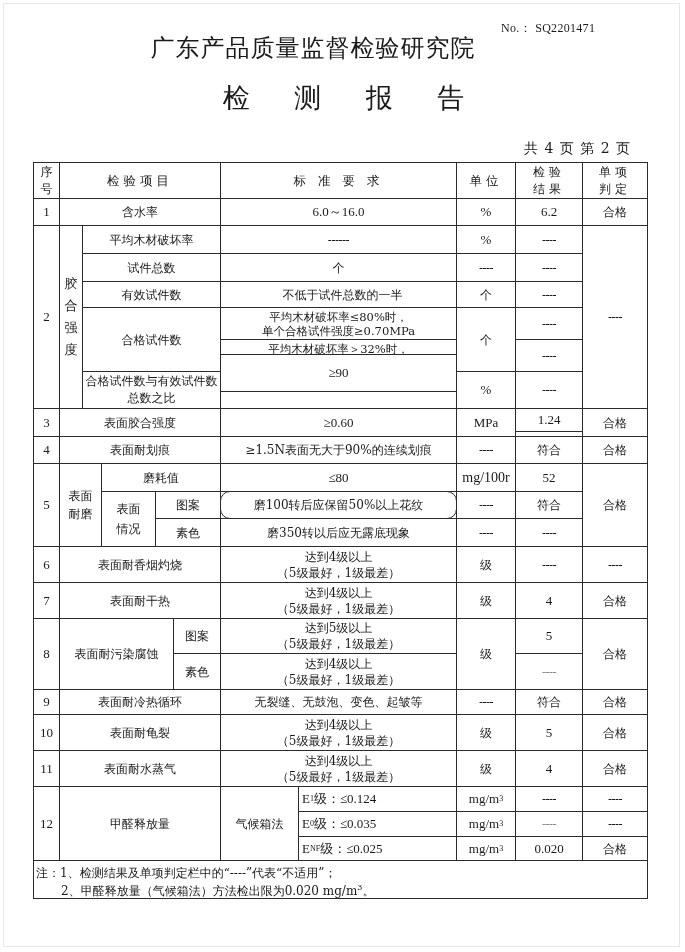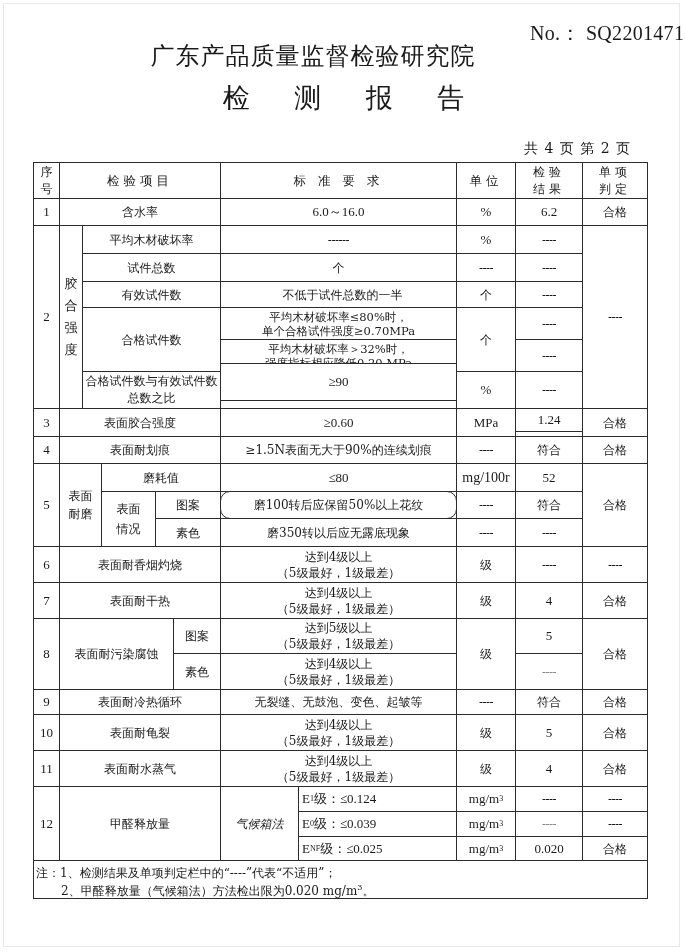--- a/index.html
+++ b/index.html
@@ -1,22 +1,22 @@
 <!DOCTYPE html>
 <html><head>
 <meta charset="utf-8">
 <style>
   html, body { margin: 0; padding: 0; background: #ffffff; }
   body { width: 685px; height: 952px; position: relative; overflow: hidden;
          font-family: "DejaVu Serif", "Liberation Serif", serif; color: #1a1a1a; }
   .page { position: absolute; left: 3px; top: 3px; width: 677px; height: 944px;
           border: 1px solid #e8e8e8; box-sizing: border-box; }
-  .report-no { position: absolute; left: 501px; top: 20px; font-size: 20px;
-               font-family: "Liberation Serif", serif; letter-spacing: 0.3px; margin-left: 29px; }
-  .institute { position: absolute; left: 0; width: 618px; top: 40px; text-align: center;
+  .report-no { position: absolute; left: 501px; top: 20px; font-size: 12px;
+               font-family: "Liberation Serif", serif; letter-spacing: 0.3px; }
+  .institute { position: absolute; left: 0; width: 618px; top: 32px; text-align: center;
                font-size: 24px; letter-spacing: 1px; padding-left: 8px; box-sizing: border-box; }
   .doc-title { position: absolute; left: 0; width: 685px; top: 80px; text-align: center;
                font-size: 27px; letter-spacing: 18px; padding-left: 20px; box-sizing: border-box; }
   .page-count { position: absolute; left: 524px; top: 140px; font-size: 14px; word-spacing: 2px; }
 
   .grid { position: absolute; left: 0; top: 0; width: 685px; height: 952px; }
   .cell { position: absolute; box-sizing: border-box; border: 1px solid #2b2b2b;
           display: flex; align-items: center; justify-content: center; text-align: center;
           font-size: 12px; line-height: 16px; background: #fff; }
   .cell.hdr { font-size: 12.5px; letter-spacing: 4px; }
@@ -98,21 +98,21 @@
 强度指标相应降低0.20 MPa</span>
     </div>
   <div class="cell" style="left:456px;top:307px;width:60px;height:65px;">个</div>
   <div class="cell dash" style="left:515px;top:307px;width:68px;height:33px;">----</div>
   <div class="cell dash" style="left:515px;top:339px;width:68px;height:33px;">----</div>
 
   <div class="cell" style="left:82px;top:371px;width:139px;height:38px;line-height:17px;">
       <span class="two">合格试件数与有效试件数
 总数之比</span>
     </div>
-  <div class="cell num" style="left:220px;top:363px;width:237px;height:38px;">≥90</div>
+  <div class="cell num" style="left:220px;top:354px;width:237px;height:38px;">≥90</div>
   <div class="cell num" style="left:456px;top:371px;width:60px;height:38px;">%</div>
   <div class="cell dash" style="left:515px;top:371px;width:68px;height:38px;">----</div>
   <div class="cell dash" style="left:582px;top:225px;width:66px;height:184px;">----</div>
 
   <div class="cell num" style="left:33px;top:408px;width:27px;height:29px;">3</div>
   <div class="cell" style="left:59px;top:408px;width:162px;height:29px;">表面胶合强度</div>
   <div class="cell num" style="left:220px;top:408px;width:237px;height:29px;">≥0.60</div>
   <div class="cell num" style="left:456px;top:408px;width:60px;height:29px;">MPa</div>
   <div class="cell num" style="left:515px;top:408px;width:68px;height:24px;">1.24</div>
   <div class="cell" style="left:582px;top:408px;width:66px;height:29px;">合格</div>
@@ -206,38 +206,38 @@
   <div class="cell" style="left:220px;top:750px;width:237px;height:37px;">
       <span class="two">达到4级以上
 （5级最好，1级最差）</span>
     </div>
   <div class="cell" style="left:456px;top:750px;width:60px;height:37px;">级</div>
   <div class="cell num" style="left:515px;top:750px;width:68px;height:37px;">4</div>
   <div class="cell" style="left:582px;top:750px;width:66px;height:37px;">合格</div>
 
   <div class="cell num" style="left:33px;top:786px;width:27px;height:75px;">12</div>
   <div class="cell" style="left:59px;top:786px;width:162px;height:75px;">甲醛释放量</div>
-  <div class="cell" style="left:220px;top:786px;width:79px;height:75px;font-style:italic;">气候箱法</div>
+  <div class="cell" style="left:220px;top:786px;width:79px;height:75px;">气候箱法</div>
 
   <div class="cell lt num" style="left:298px;top:786px;width:159px;height:26px;">
     <span>E</span>
       <sub>1</sub>
       <span>级：≤0.124</span>
   </div>
   <div class="cell num" style="left:456px;top:786px;width:60px;height:26px;">
       <span>mg/m</span>
       <sup>3</sup>
     </div>
   <div class="cell dash" style="left:515px;top:786px;width:68px;height:26px;">----</div>
   <div class="cell dash" style="left:582px;top:786px;width:66px;height:26px;">----</div>
 
   <div class="cell lt num" style="left:298px;top:811px;width:159px;height:26px;">
     <span>E</span>
       <sub>0</sub>
-      <span>级：≤0.039</span>
+      <span>级：≤0.035</span>
   </div>
   <div class="cell num" style="left:456px;top:811px;width:60px;height:26px;">
       <span>mg/m</span>
       <sup>3</sup>
     </div>
   <div class="cell dash" style="left:515px;top:811px;width:68px;height:26px;color:#888;">----</div>
   <div class="cell dash" style="left:582px;top:811px;width:66px;height:26px;">----</div>
 
   <div class="cell lt num" style="left:298px;top:836px;width:159px;height:25px;">
     <span>E</span>

